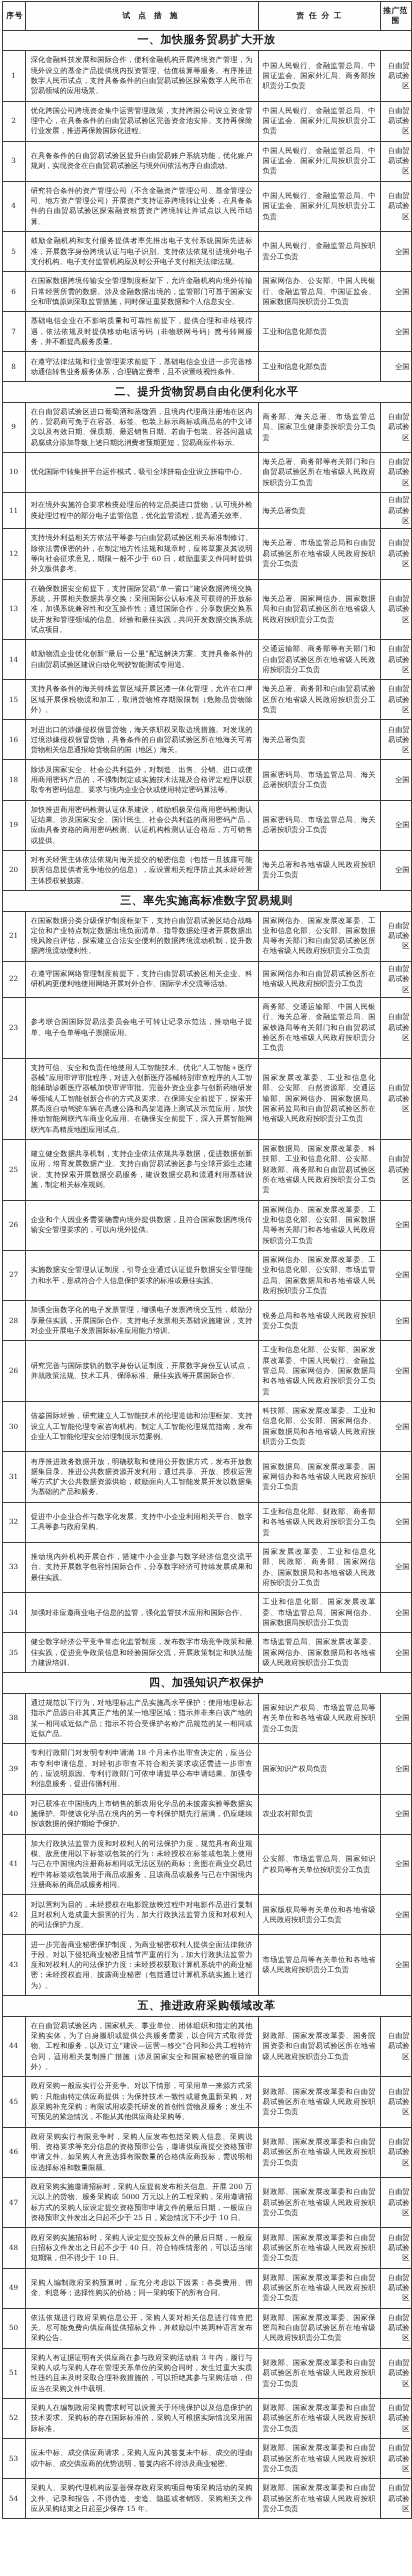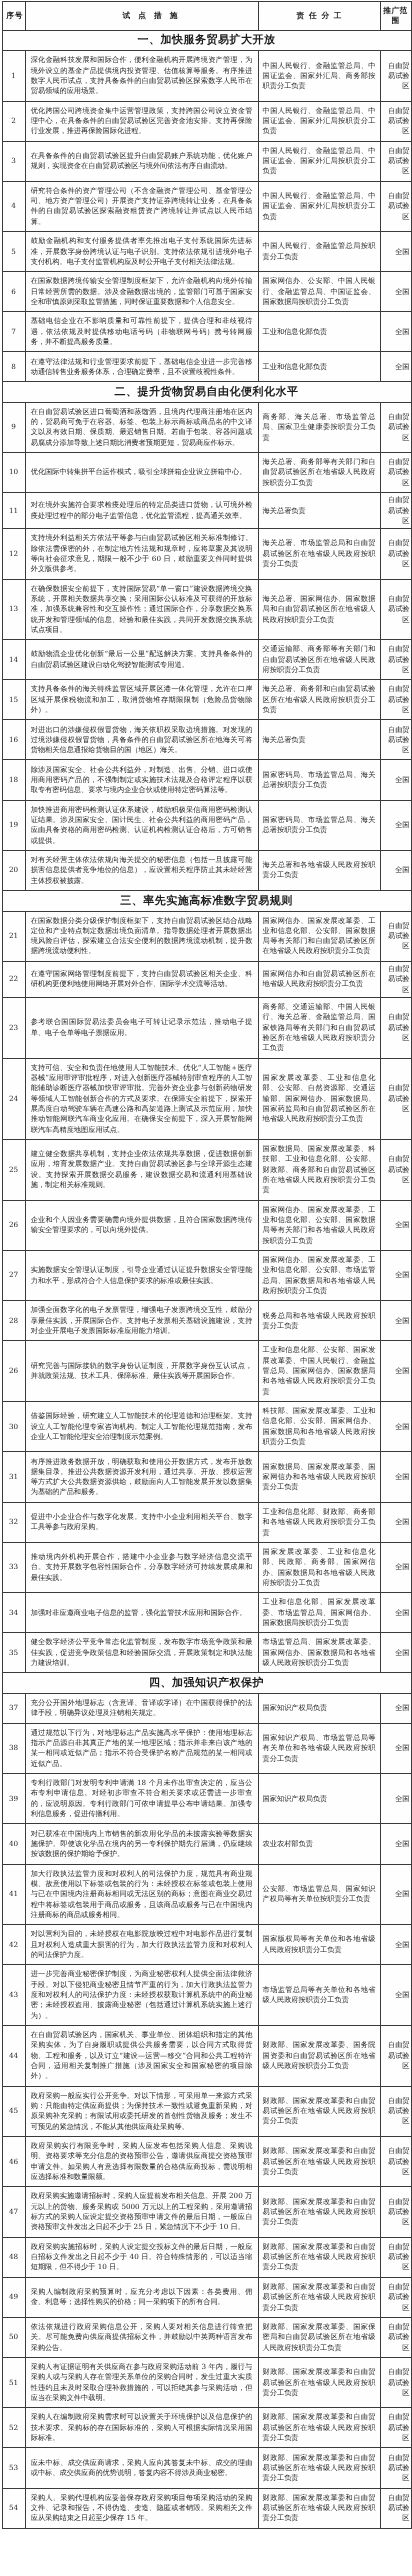--- a/index.html
+++ b/index.html
@@ -253,26 +253,20 @@
         <tr>
           <td class="col-no">35</td>
           <td class="col-measure">健全数字经济公平竞争常态化监管制度，发布数字市场竞争政策和最佳实践，促进竞争政策信息和经验国际交流，开展政策制定和执法能力建设培训。</td>
           <td class="col-resp">市场监管总局、国家发展改革委、国家网信办、国家数据局和各地省级人民政府按职责分工负责</td>
           <td class="col-scope">全国</td>
         </tr>
         <tr>
           <td class="section-title" colspan="4">四、加强知识产权保护</td>
         </tr>
         <tr>
-          <td class="col-no">37</td>
-          <td class="col-measure">充分公开国外地理标志（含意译、音译或字译）在中国获得保护的法律手段，明确异议处理及注销相关规定。</td>
-          <td class="col-resp">国家知识产权局负责</td>
-          <td class="col-scope">全国</td>
-        </tr>
-        <tr>
           <td class="col-no">38</td>
           <td class="col-measure">通过规范以下行为，对地理标志产品实施高水平保护：使用地理标志指示产品源自非其真正产地的某一地理区域；指示并非来自该产地的某一相同或近似产品；指示不符合受保护名称产品规范的某一相同或近似产品。</td>
           <td class="col-resp">国家知识产权局、市场监管总局等有关单位和各地省级人民政府按职责分工负责</td>
           <td class="col-scope">全国</td>
         </tr>
         <tr>
           <td class="col-no">39</td>
           <td class="col-measure">专利行政部门对发明专利申请满 18 个月未作出审查决定的，应当公布专利申请信息。对经初步审查不符合相关要求或还需进一步审查的，应说明原因。专利行政部门可依申请提早公布申请结果。加强专利信息服务，促进传播利用。</td>
           <td class="col-resp">国家知识产权局负责</td>
           <td class="col-scope">全国</td>
@@ -293,20 +287,23 @@
           <td class="col-no">42</td>
           <td class="col-measure">对以营利为目的，未经授权在电影院放映过程中对电影作品进行复制且对权利人造成重大损害的行为，加大行政执法监管力度和对权利人的司法保护力度。</td>
           <td class="col-resp">国家版权局等有关单位和各地省级人民政府按职责分工负责</td>
           <td class="col-scope">全国</td>
         </tr>
         <tr>
           <td class="col-no">43</td>
           <td class="col-measure">进一步完善商业秘密保护制度，为商业秘密权利人提供全面法律救济手段。对以下侵犯商业秘密且情节严重的行为，加大行政执法监管力度和对权利人的司法保护力度：未经授权获取计算机系统中的商业秘密；未经授权盗用、披露商业秘密（包括通过计算机系统实施上述行为）。</td>
           <td class="col-resp">市场监管总局等有关单位和各地省级人民政府按职责分工负责</td>
           <td class="col-scope">全国</td>
+        </tr>
+        <tr>
+          <td class="section-title" colspan="4">五、推进政府采购领域改革</td>
         </tr>
         <tr>
           <td class="col-no">44</td>
           <td class="col-measure">在自由贸易试验区内，国家机关、事业单位、团体组织和指定的其他采购实体，为了自身履职或提供公共服务需要，以合同方式取得货物、工程和服务，以及订立“建设—运营—移交”合同和公共工程特许合同，适用相关复制推广措施（涉及国家安全和国家秘密的项目除外）。</td>
           <td class="col-resp">财政部、国家发展改革委、国务院国资委和自由贸易试验区所在地省级人民政府按职责分工负责</td>
           <td class="col-scope">自由贸易试验区</td>
         </tr>
         <tr>
           <td class="col-no">45</td>
           <td class="col-measure">政府采购一般应实行公开竞争。对以下情形，可采用单一来源方式采购：只能由特定供应商提供；为保持技术一致性或避免重新采购，对原采购补充采购；有限试用或委托研发的首创性货物及服务；发生不可预见的紧急情况，不能从其他供应商处采购等。</td>

